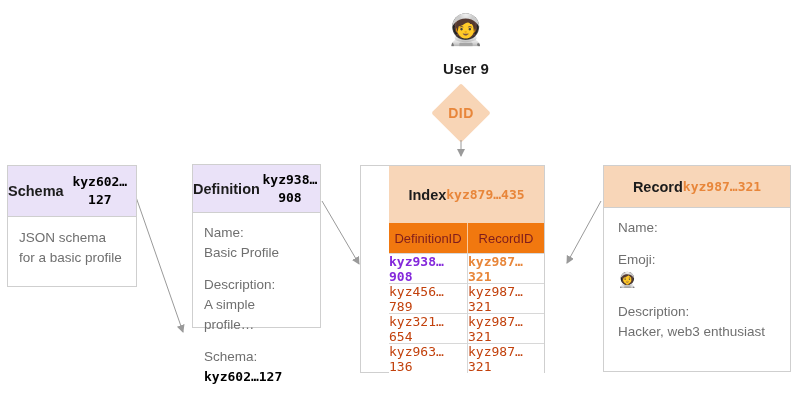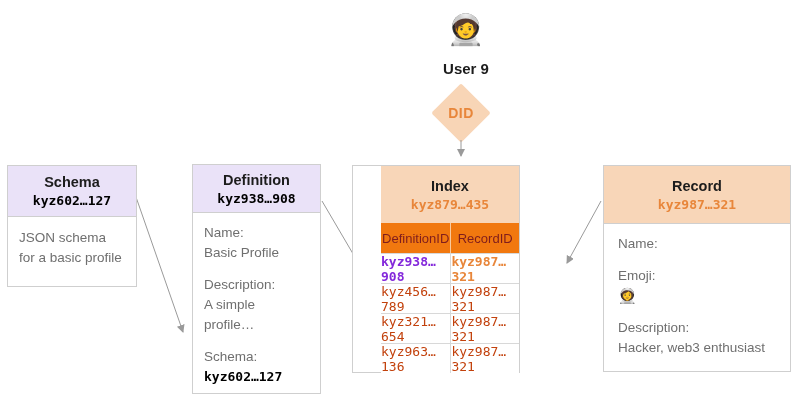--- a/index.html
+++ b/index.html
@@ -28,46 +28,46 @@
     position:absolute; inset:0; display:flex; align-items:center; justify-content:center;
     transform:rotate(-45deg); color:#e8863a; font-weight:700; font-size:14px;
     letter-spacing:0.5px;
   }
 
   
   .card {
     position:absolute; background:#ffffff; border:1px solid #cfcfcf;
   }
   .card-header {
-    display:flex; flex-direction:column; align-items:center; justify-content:center;
+    display:flex; flex-direction:row; align-items:center; justify-content:center;
     text-align:center; border-bottom:1px solid #cfcfcf;
   }
   .card-title { font-size:14.5px; font-weight:700; color:#1c1c1c; line-height:20px; }
   .card-id   { font-size:13px; font-weight:700; line-height:18px; }
   .purple-id { color:#000000; }
   .orange-id { color:#e8863a; }
   .purple-head { background:#eae2f8; }
   .peach-head  { background:#f8d6b8; }
 
   .card-body { padding:11px 11px; color:#6f6f6f; font-size:13.5px; line-height:20px; }
   .field { margin-bottom:12px; }
   .field:last-child { margin-bottom:0; }
   .field .val.purple-id { font-size:13px; }
 
   
   .schema-card { left:7px; top:165px; width:130px; height:122px; }
   .schema-card .card-header { height:51px; }
 
   
-  .definition-card { left:192px; top:164px; width:129px; height:230px; }
+  .definition-card { left:192px; top:164px; width:129px; height:164px; }
   .definition-card .card-header { height:48px; }
   .definition-card .card-body { padding-top:10px; }
 
   
-  .index-card { left:352px; top:165px; width:168px; height:208px;padding-left:28px; }
+  .index-card { left:360px; top:165px; width:185px; height:208px;padding-left:28px; }
   .index-card .card-header { height:57px; border-bottom:none; }
   .tbl-colrow { display:flex; height:30px; background:#f1780f; }
   .tbl-colrow .col {
     display:flex; align-items:center; justify-content:center;
     color:#7f1d1d; font-size:13px; font-weight:400;
   }
   .tbl-colrow .col:first-child { width:51%; border-right:1px solid #f9c99d; }
   .tbl-colrow .col:last-child  { width:49%; }
   .tbl-row { display:flex; height:30px; background:#ffffff; border-top:1px solid #d8d8d8; }
   .tbl-row:first-of-type { border-top:none; }
@@ -75,21 +75,21 @@
     display:flex; align-items:center; justify-content:center;
     font-size:13px; color:#c2410c;
   }
   .tbl-row .cell:first-child { width:51%; border-right:1px solid #d8d8d8; }
   .tbl-row .cell:last-child  { width:49%; }
   .cell.bold-purple { color:#8429db; font-weight:700; }
   .cell.bold-orange { color:#e8863a; font-weight:700; }
 
   
   .record-card { left:603px; top:165px; width:188px; height:207px; }
-  .record-card .card-header { height:58px; }
+  .record-card .card-header { height:42px; }
   .record-card .card-body { padding:10px 14px; }
   .emoji-val { font-size:15px; line-height:20px; }
 
   
   .arrows { position:absolute; left:0; top:0; pointer-events:none; }
 </style>
 </head>
 <body>
 
 <div class="stage">

